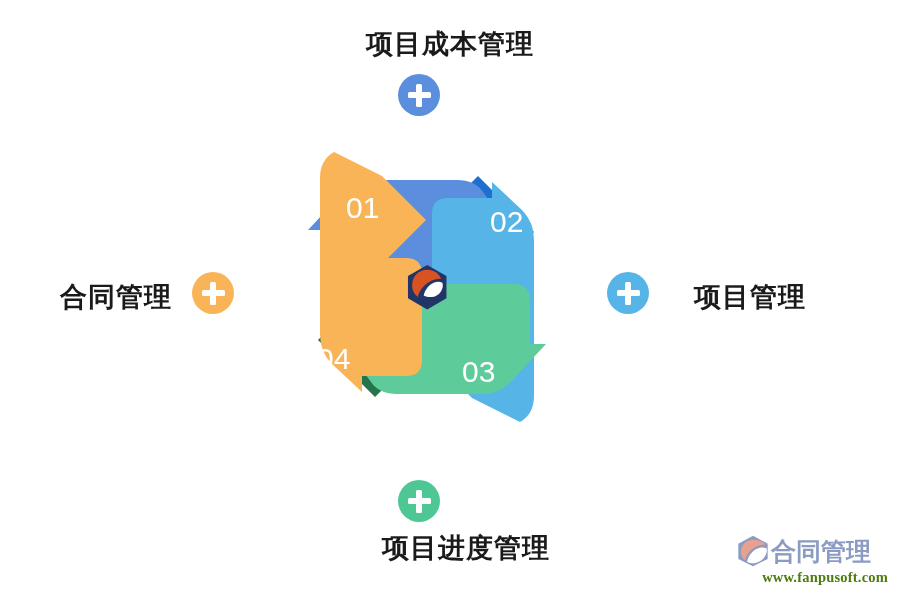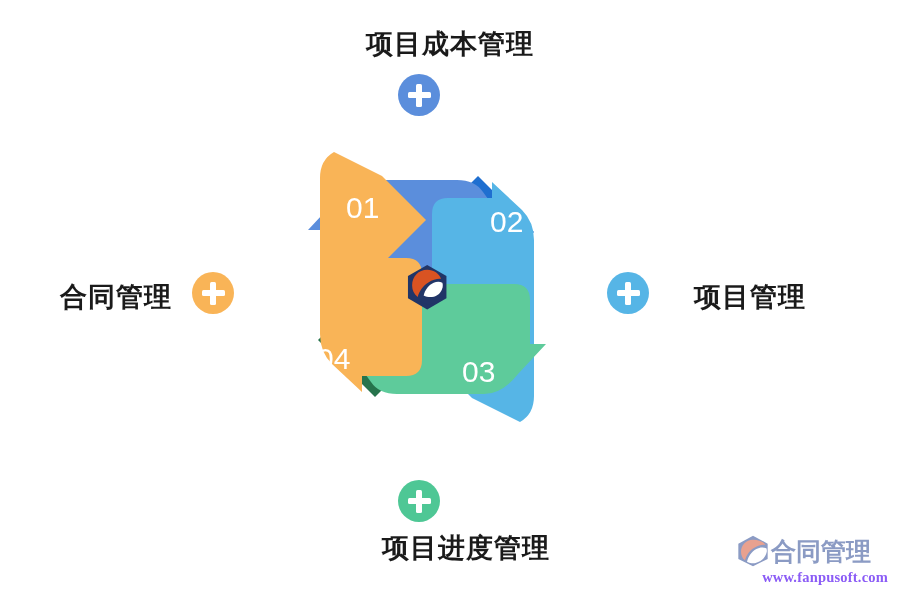--- a/index.html
+++ b/index.html
@@ -107,21 +107,21 @@
     color: #8b9bc4;
     letter-spacing: 0px;
     line-height: 1;
     margin-left: 1px;
     white-space: nowrap;
   }
   #wm-url {
     font-family: "Liberation Serif", "DejaVu Serif", serif;
     font-size: 14.5px;
     font-weight: 700;
-    color: #8b5cf6;
+    color: #4d7c0f;
     text-align: right;
     line-height: 1;
     margin-top: 2px;
     letter-spacing: 0.2px;
   }
 </style>
 </head>
 <body>
 
 <div id="stage">

